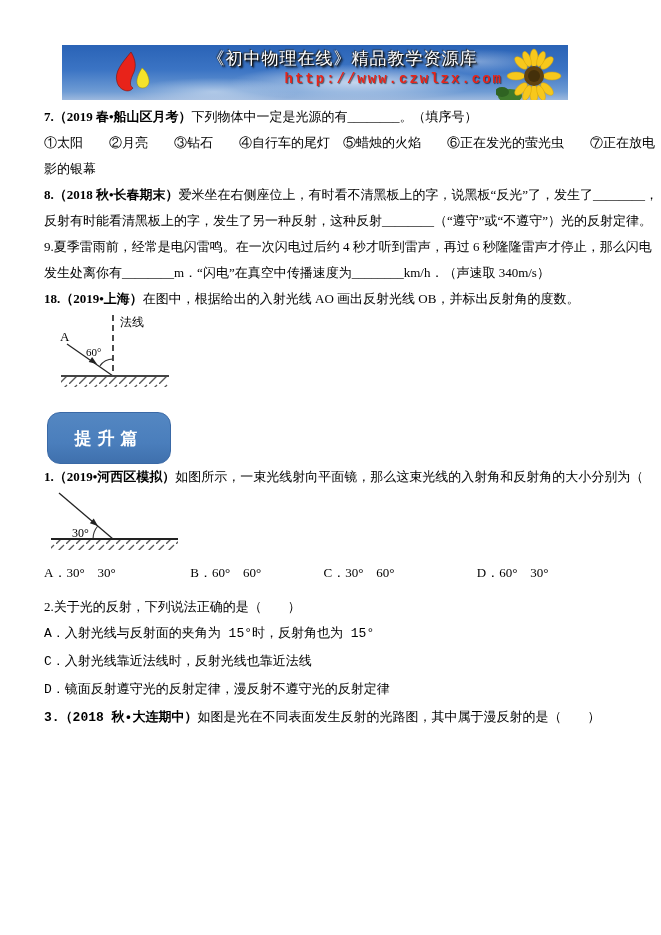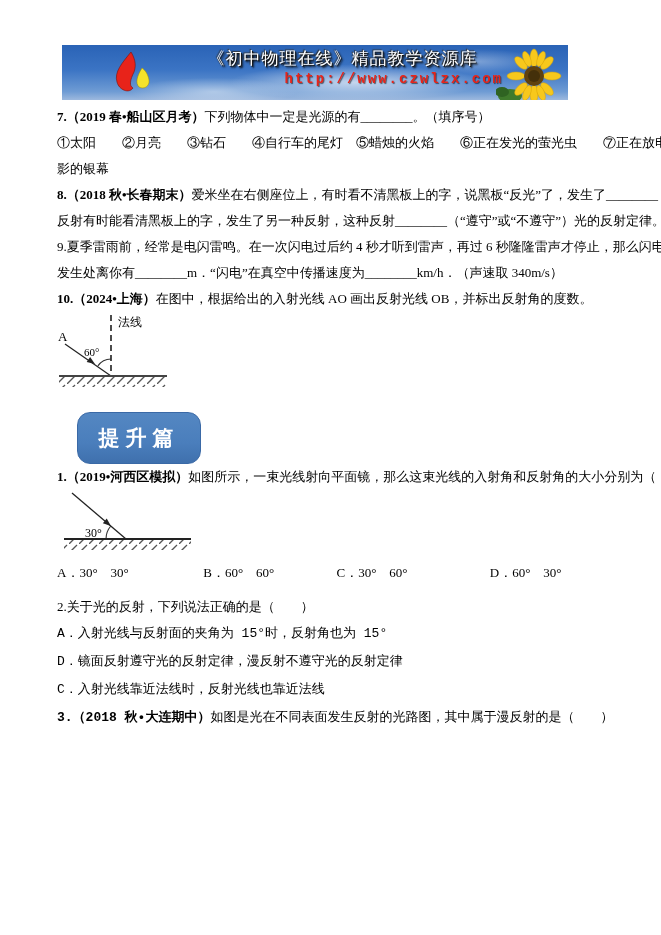--- a/index.html
+++ b/index.html
@@ -34,33 +34,33 @@
     margin-top:1px;
     font-family:"Liberation Mono","DejaVu Sans Mono",monospace;
     font-weight:bold; font-size:14px; letter-spacing:2px; color:#e8241a;
     text-shadow:1px 1px 1px rgba(0,0,0,.55);
     white-space:nowrap;
     text-align:right;
   }
   .banner-sunflower { position:absolute; right:6px; bottom:-4px; }
 
   
-  .content { position:absolute; left:57px; top:104px; width:552px; }
+  .content { position:absolute; left:44px; top:104px; width:552px; }
   .line { height:26px; line-height:26px; white-space:nowrap; overflow:visible; }
   .b { font-weight:bold; }
 
-  .diagram1 { height:86px; margin-left:0; }
+  .diagram1 { height:86px; margin-left:15px; }
   .diagram2 { height:70px; margin-left:2px; }
 
   .boost-btn {
-    margin-top:14px; margin-left:20px;
+    margin-top:14px; margin-left:3px;
     width:122px; height:50px; border:1px solid #3a69a6; border-radius:13px;
     background:linear-gradient(180deg,#5487c2 0%,#4a7ebc 60%,#3f70ad 100%);
     color:#ffffff; font-family:"DejaVu Sans","Liberation Sans",sans-serif;
-    font-size:21px; font-weight:bold; letter-spacing:6px;
+    font-size:17px; font-weight:bold; letter-spacing:6px;
     display:flex; align-items:center; justify-content:center;
   }
   .section-heading { margin-top:12px; height:26px; line-height:26px; font-weight:bold; font-size:14px; }
 
   .opt-row { height:26px; line-height:26px; white-space:nowrap; }
   .opt-row span { display:inline-block; }
   .opt-a { width:143px; } .opt-b { width:130px; } .opt-c { width:150px; }
 
   .mc-line { height:28px; line-height:28px; white-space:nowrap;font-family:Liberation Mono, monospace; }
   .q2-head { margin-top:8px; }
@@ -113,21 +113,21 @@
 
     <div class="line">
       <span class="b">8.（2018 秋•长春期末）</span><span>爱米坐在右侧座位上，有时看不清黑板上的字，说黑板“反光”了，发生了________，</span>
     </div>
     <div class="line">反射有时能看清黑板上的字，发生了另一种反射，这种反射________（“遵守”或“不遵守”）光的反射定律。</div>
 
     <div class="line">9.夏季雷雨前，经常是电闪雷鸣。在一次闪电过后约 4 秒才听到雷声，再过 6 秒隆隆雷声才停止，那么闪电</div>
     <div class="line">发生处离你有________m．“闪电”在真空中传播速度为________km/h．（声速取 340m/s）</div>
 
     <div class="line">
-      <span class="b">10.（2024•上海）</span><span>在图中，根据给出的入射光线 AO 画出反射光线 OB，并标出反射角的度数。</span>
+      <span class="b">18.（2019•上海）</span><span>在图中，根据给出的入射光线 AO 画出反射光线 OB，并标出反射角的度数。</span>
     </div>
 
     <div class="diagram1">
       <svg width="130" height="86" viewBox="0 0 130 86">
         <defs>
           <pattern id="hatch1" width="10" height="9" patternUnits="userSpaceOnUse">
             <line x1="0" y1="9" x2="8" y2="1" stroke="#555" stroke-width="1.3"></line>
           </pattern>
         </defs>
         <line x1="54" y1="3" x2="54" y2="64" stroke="#000" stroke-width="1.4" stroke-dasharray="6,4"></line>
@@ -167,21 +167,21 @@
 
     <div class="opt-row">
       <span class="opt-a">A．30°　30°</span>
       <span class="opt-b">B．60°　60°</span>
       <span class="opt-c">C．30°　60°</span>
       <span class="opt-d">D．60°　30°</span>
     </div>
 
     <div class="line q2-head">2.关于光的反射，下列说法正确的是（　　）</div>
     <div class="mc-line">A．入射光线与反射面的夹角为 15°时，反射角也为 15°</div>
+    <div class="mc-line">C．入射光线靠近法线时，反射光线也靠近法线</div>
     <div class="mc-line">D．镜面反射遵守光的反射定律，漫反射不遵守光的反射定律</div>
-    <div class="mc-line">C．入射光线靠近法线时，反射光线也靠近法线</div>
 
     <div class="mc-line">
       <span class="b">3.（2018 秋•大连期中）</span><span>如图是光在不同表面发生反射的光路图，其中属于漫反射的是（　　）</span>
     </div>
 
   </div>
 </div>
 
 </body></html>

